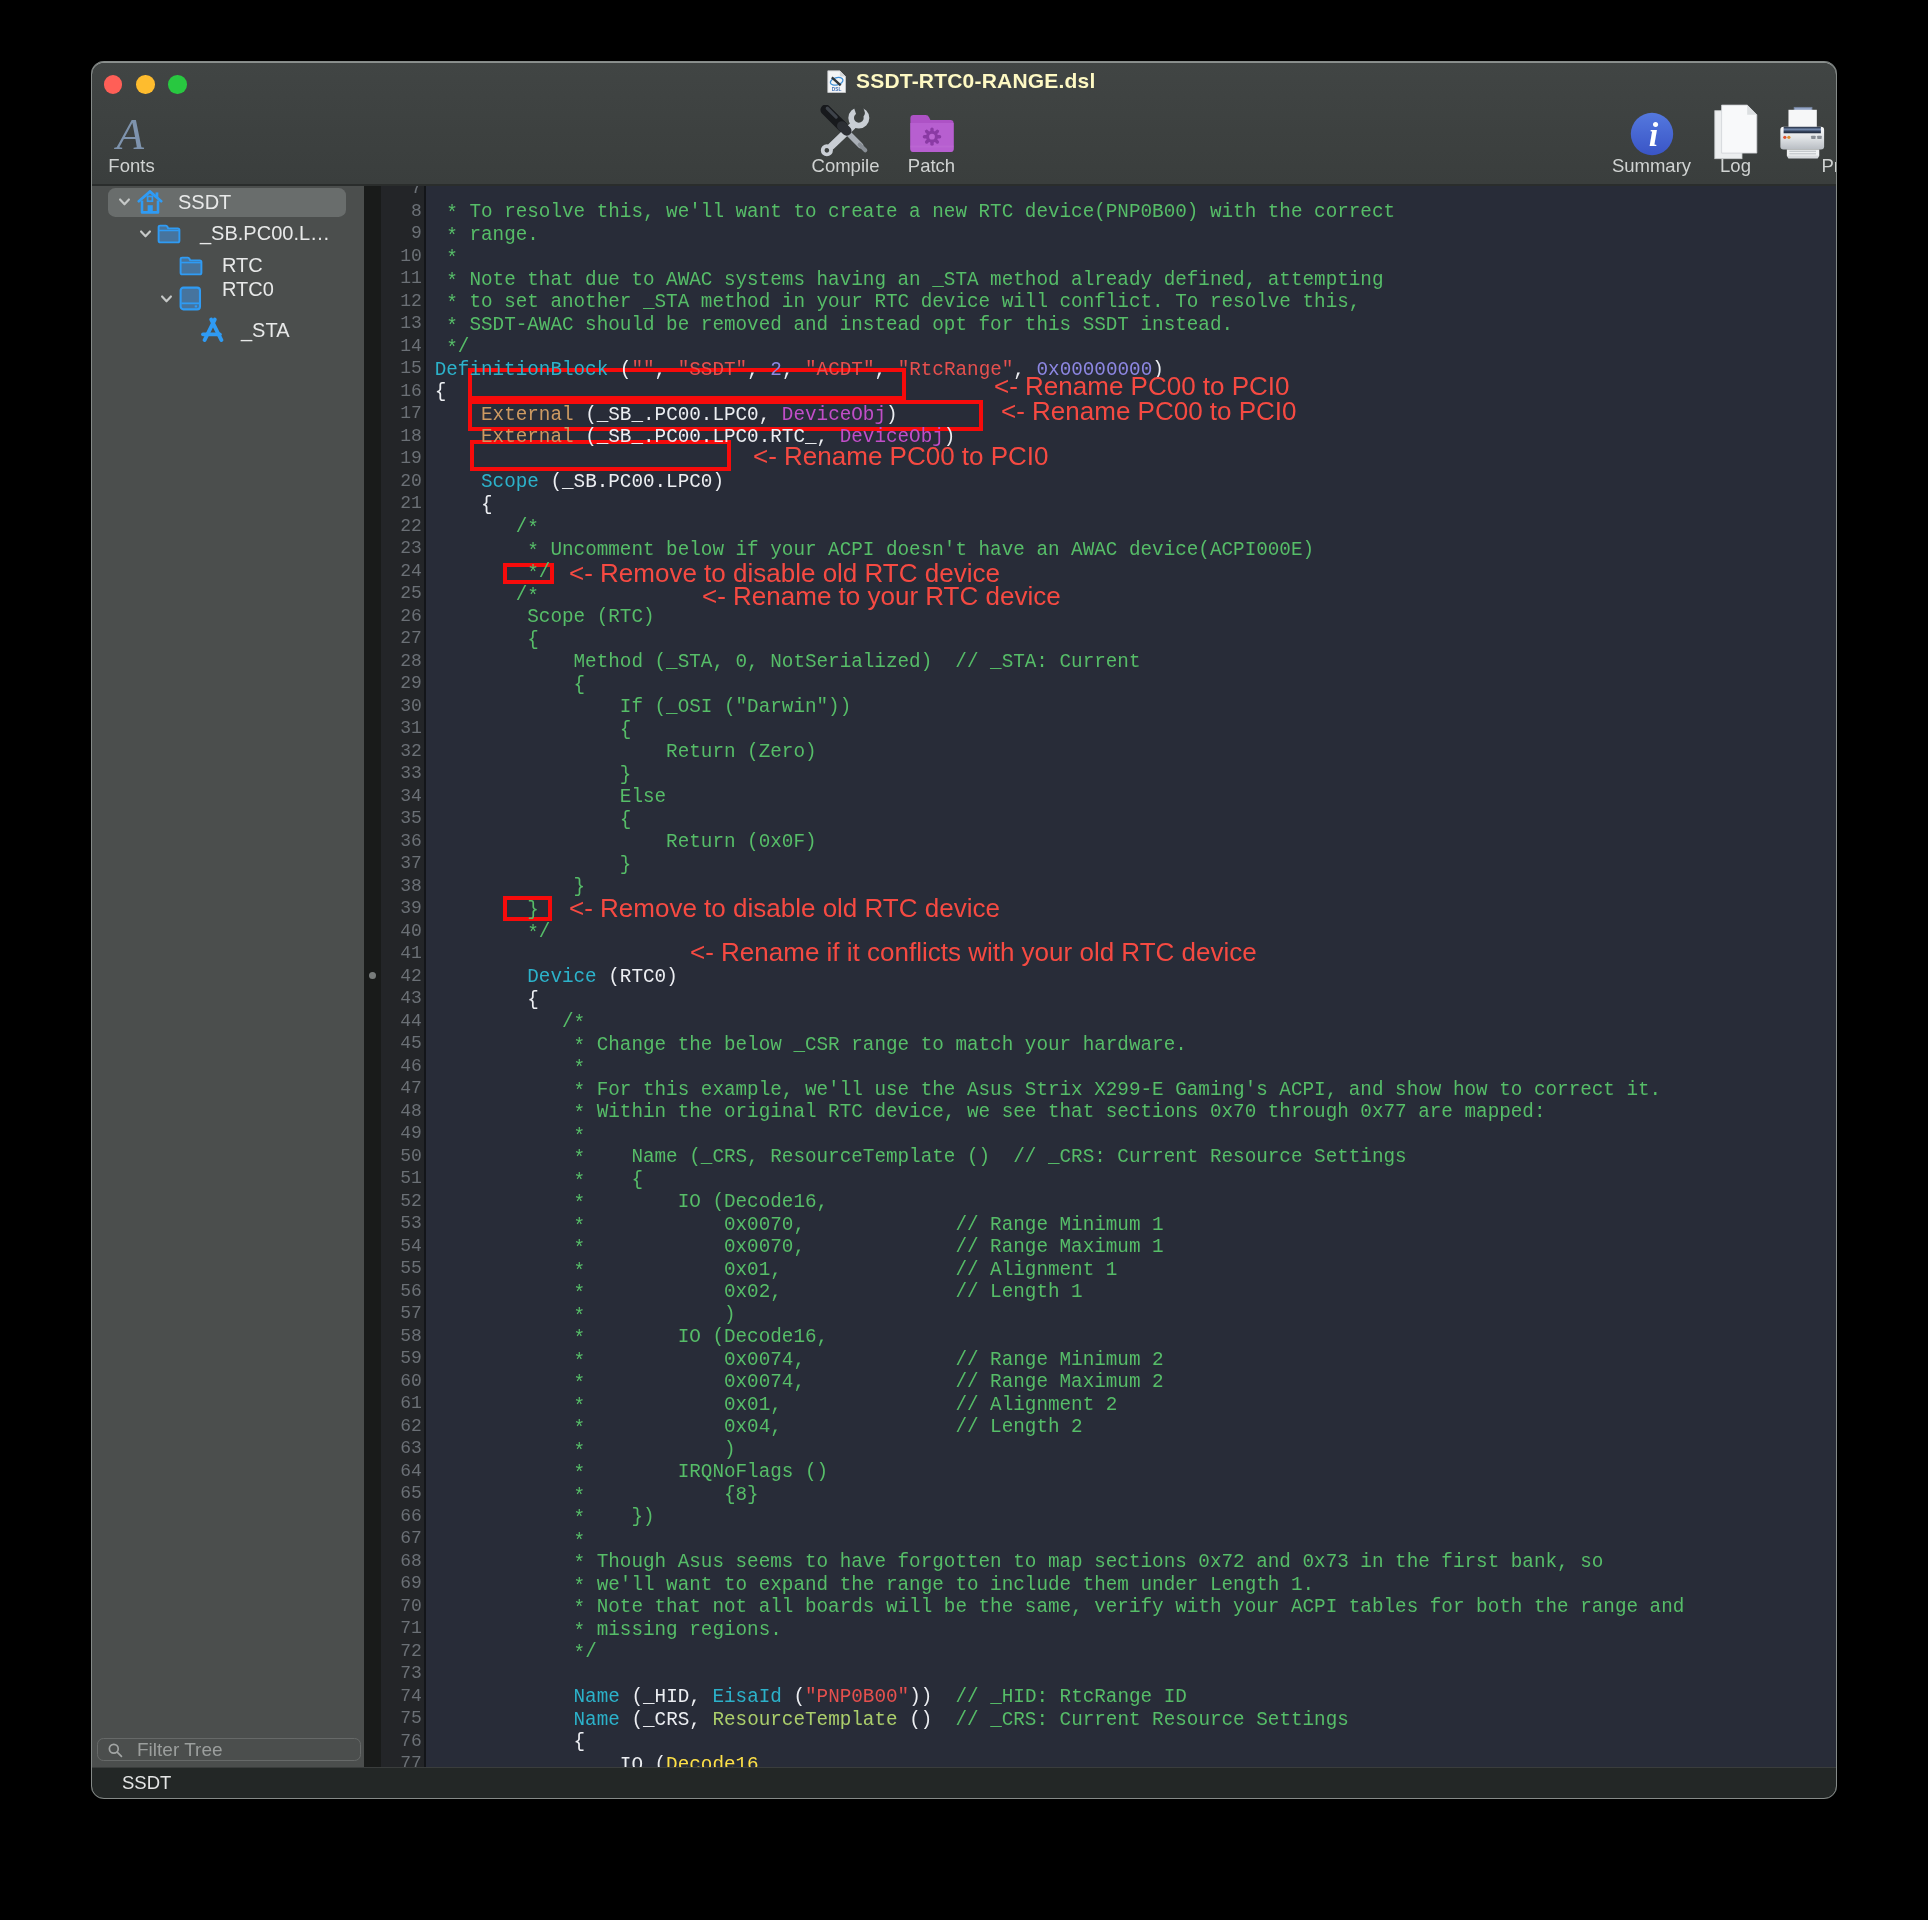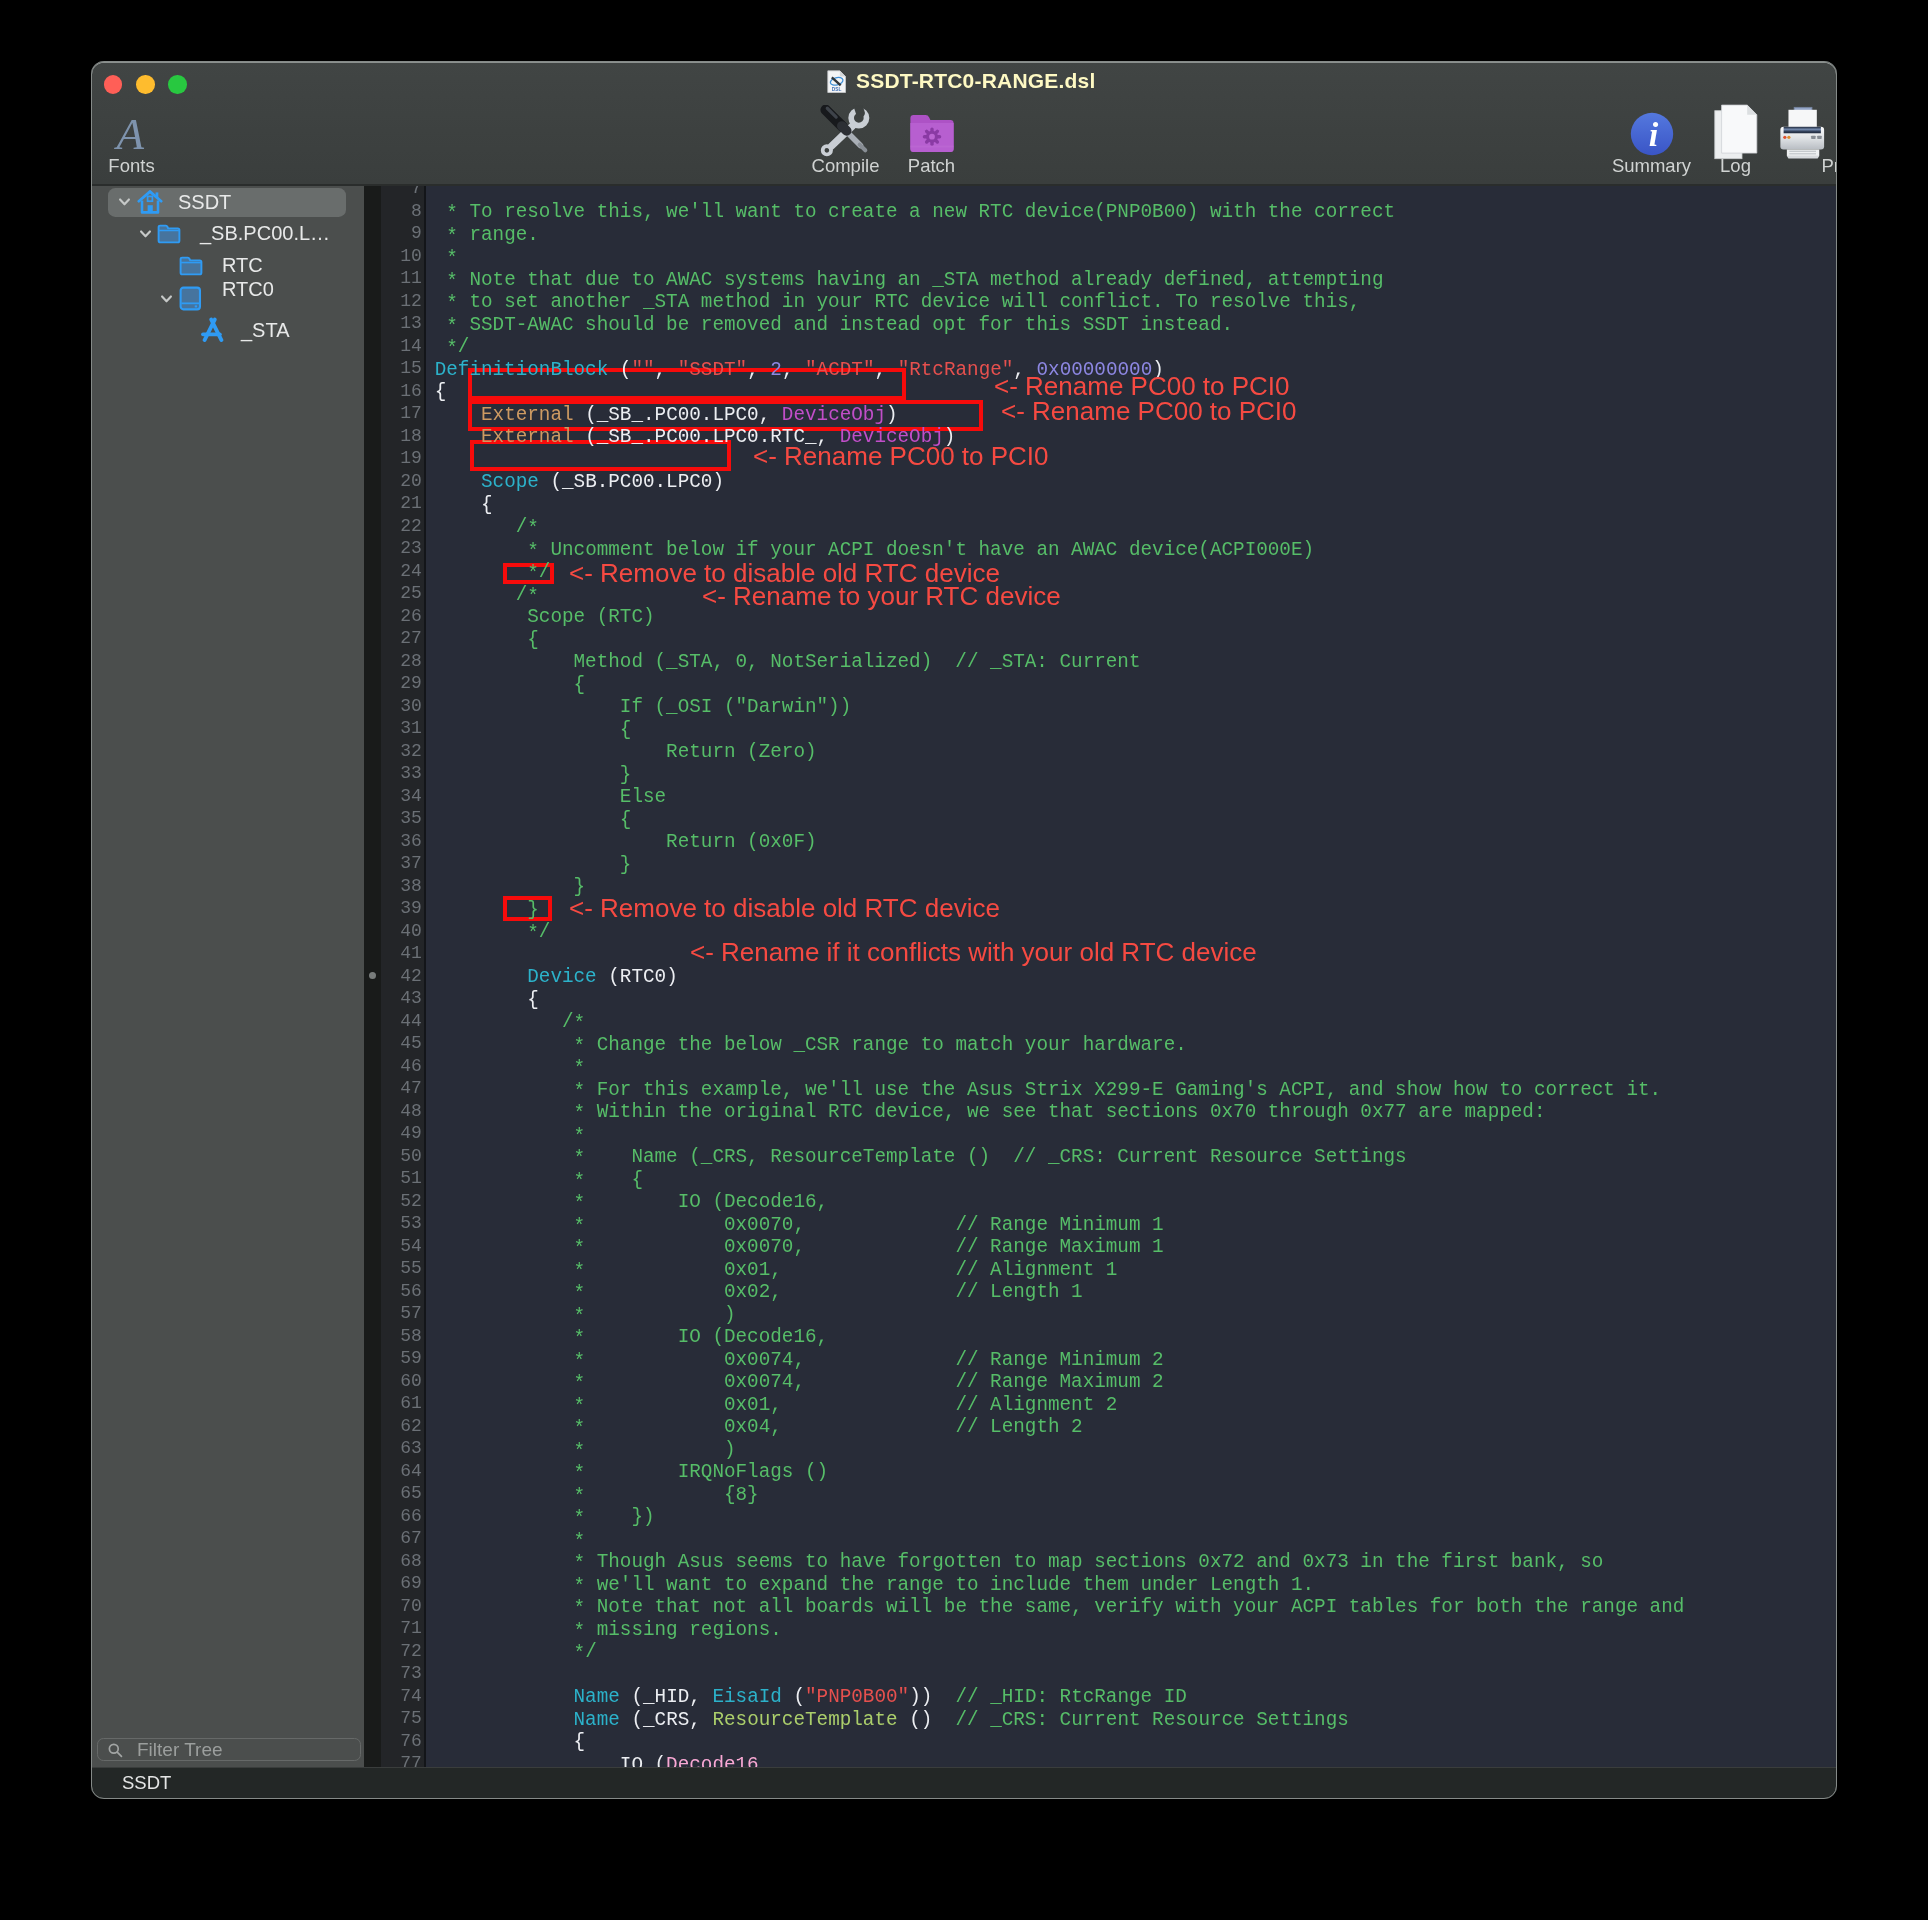--- a/index.html
+++ b/index.html
@@ -13,21 +13,21 @@
 #divider { position:absolute; left:273px; top:125px; width:17px; height:1581px; background:#191b1a; }
 #gutter { position:absolute; left:290px; top:125px; width:44px; height:1581px; background:#232528; overflow:hidden; }
 #gutsep { position:absolute; left:333px; top:125px; width:1.6px; height:1581px; background:#131519; }
 #editor { position:absolute; left:335px; top:125px; width:1411px; height:1581px; background:#282c38; overflow:hidden; }
 #status { position:absolute; left:0; top:1706px; width:100%; height:32px; background:#232726; border-top:0.8px solid #3a3d3c; }
 pre { font-family:'Liberation Mono',monospace; font-size:19.3px; line-height:22.5px; }
 #code { position:absolute; left:8.7px; top:-8.6px; color:#eceef2;margin-top:24px; }
 #nums { position:absolute; right:3.2px; top:-8.6px; color:#6b7076; font-size:18px; text-align:right; }
 i { font-style:normal; } b { font-weight:normal; position:relative; top:2px; }
 .g { color:#56bd68; } .c { color:#2cb2ca; } .o { color:#cd9a62; } .m { color:#c14ec9; }
-.r { color:#e6504e; } .n { color:#8d87e2; } .p { color:#f9a8d4; } .y { color:#abce6b; }
+.r { color:#e6504e; } .n { color:#8d87e2; } .p { color:#fde047; } .y { color:#abce6b; }
 .rbox { position:absolute; border:4px solid #f70b0b; }
 .rtxt { position:absolute; font-family:'Liberation Sans',sans-serif; font-size:26px; color:#f64a42; white-space:nowrap; }
 .trow { position:absolute; font-size:20px; color:#e8e9e9; white-space:nowrap; }
 .tlabel { position:absolute; font-size:18.5px; color:#d0d3d2; text-align:center; }
 </style></head><body>
 <div id="win">
 <div style="position:absolute;top:0;left:0;width:100%;height:123px;background:linear-gradient(#414544,#3a3e3d)"></div>
 <div class="abs" style="left:12.5px;top:14px;width:18.5px;height:18.5px;border-radius:50%;background:#ff5f57"></div>
 <div class="abs" style="left:45px;top:14px;width:18.5px;height:18.5px;border-radius:50%;background:#febc2e"></div>
 <div class="abs" style="left:77px;top:14px;width:18.5px;height:18.5px;border-radius:50%;background:#28c840"></div>

